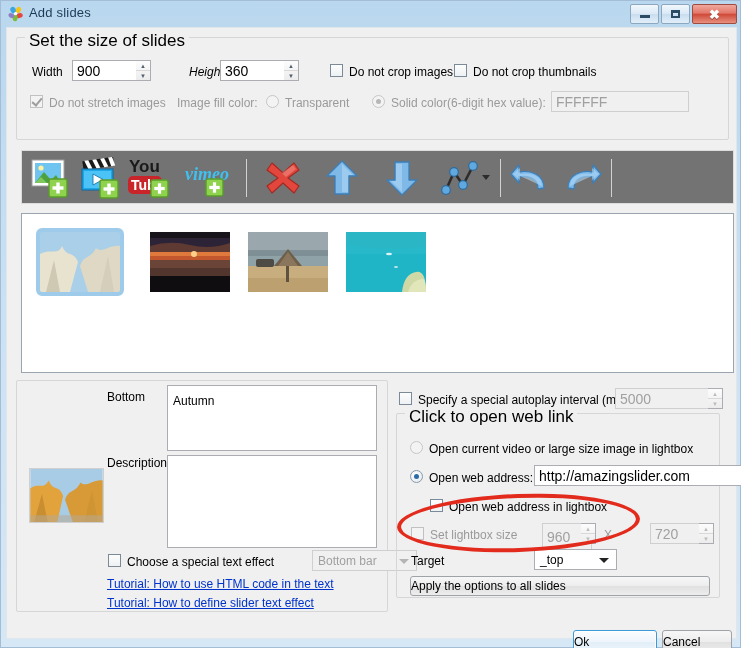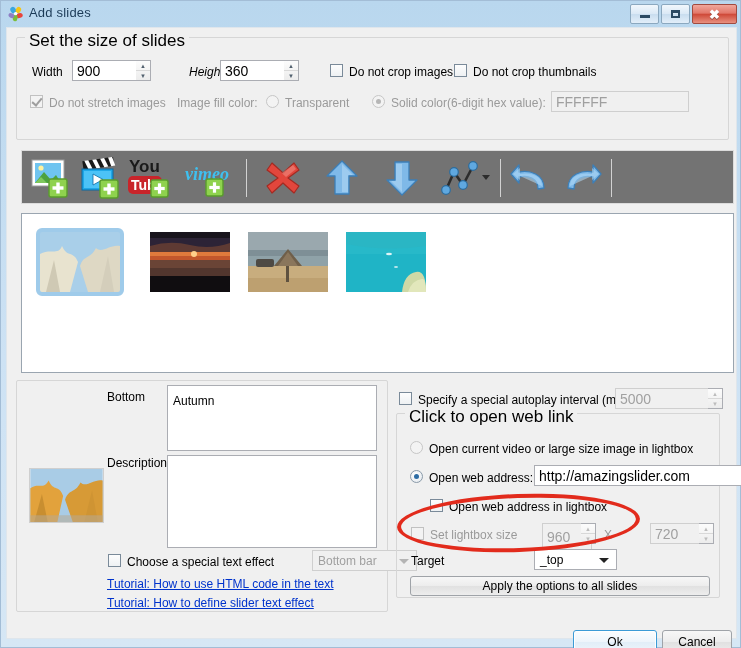--- a/index.html
+++ b/index.html
@@ -172,21 +172,21 @@
     border-top: 5px solid #222;
   }
   .combo.dim .arrow { border-top-color: #b4b4b4; }
 
   .btn {
     position: absolute;
     border: 1px solid #9fa3a8;
     border-radius: 3px;
     background: linear-gradient(to bottom, #f7f7f7 0%, #ededed 48%, #e1e1e1 52%, #ededed 100%);
     font-size: 12px;
-    display: flex; align-items: center; justify-content: center;
+    display: flex; align-items: center; 
     cursor: pointer;
     color: #000;
   }
   .btn.default {
     border: 1px solid #3c9bd6;
     box-shadow: inset 0 0 0 1px #ffffff;
     background: linear-gradient(to bottom, #fbfdfe 0%, #eef5fb 48%, #e2eef8 52%, #eef6fc 100%);
   }
 
   .link {

